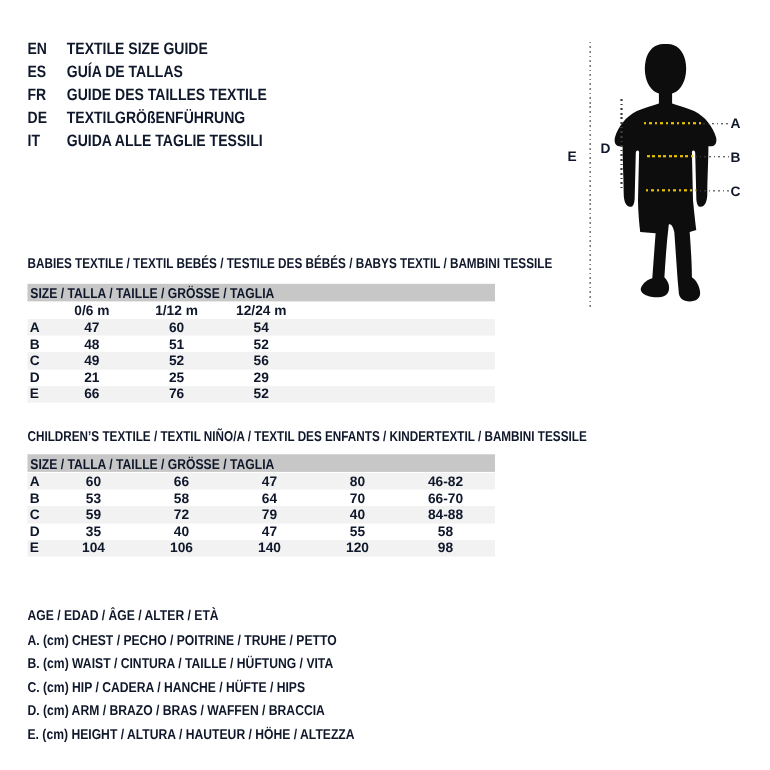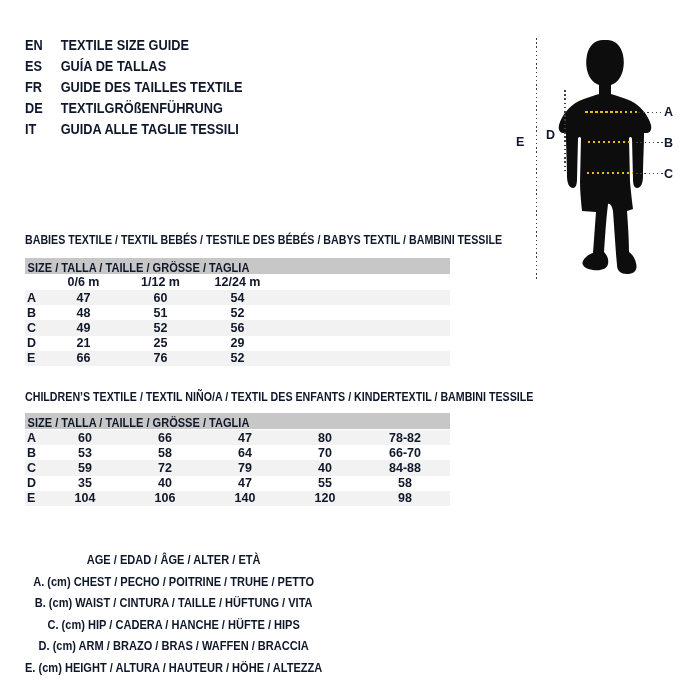--- a/index.html
+++ b/index.html
@@ -51,21 +51,21 @@
   #babies-table   { top:274px; }
   #children-table { top:430px; }
   .trow { display:grid; height:15.2px; align-items:center; font-size:12.5px; font-weight:700; }
   .trow.head { height:16px; }
   .trow.stripe { background:#f2f2f2; }
   .b-cols { grid-template-columns:20px 77px 77px 77px 1fr; }
   .c-cols { grid-template-columns:20px 80px 80px 80px 80px 80px 1fr; }
   .cl { text-align:left; padding-left:2px; }
   .cv { text-align:center; }
   
-  .legend { position:absolute; left:25px; top:549px;text-align:center; }
+  .legend { position:absolute; left:25px; top:549px; }
   .legend-row { height:21.5px; line-height:21.5px; font-size:13px; font-weight:700;
                 white-space:nowrap; transform:scaleX(.85); transform-origin:0 50%; }
 </style>
 </head>
 <body>
 
 <div class="page">
 
   <div class="lang-list">
     <div class="lang-row">
@@ -179,21 +179,21 @@
   <div class="size-bar" id="children-bar">
     <span>SIZE / TALLA / TAILLE / GRÖSSE / TAGLIA</span>
   </div>
   <div class="table" id="children-table">
     <div class="trow stripe c-cols">
       <span class="cl">A</span>
       <span class="cv">60</span>
       <span class="cv">66</span>
       <span class="cv">47</span>
       <span class="cv">80</span>
-      <span class="cv">78-82</span>
+      <span class="cv">46-82</span>
       <span></span>
     </div>
     <div class="trow c-cols">
       <span class="cl">B</span>
       <span class="cv">53</span>
       <span class="cv">58</span>
       <span class="cv">64</span>
       <span class="cv">70</span>
       <span class="cv">66-70</span>
       <span></span>

